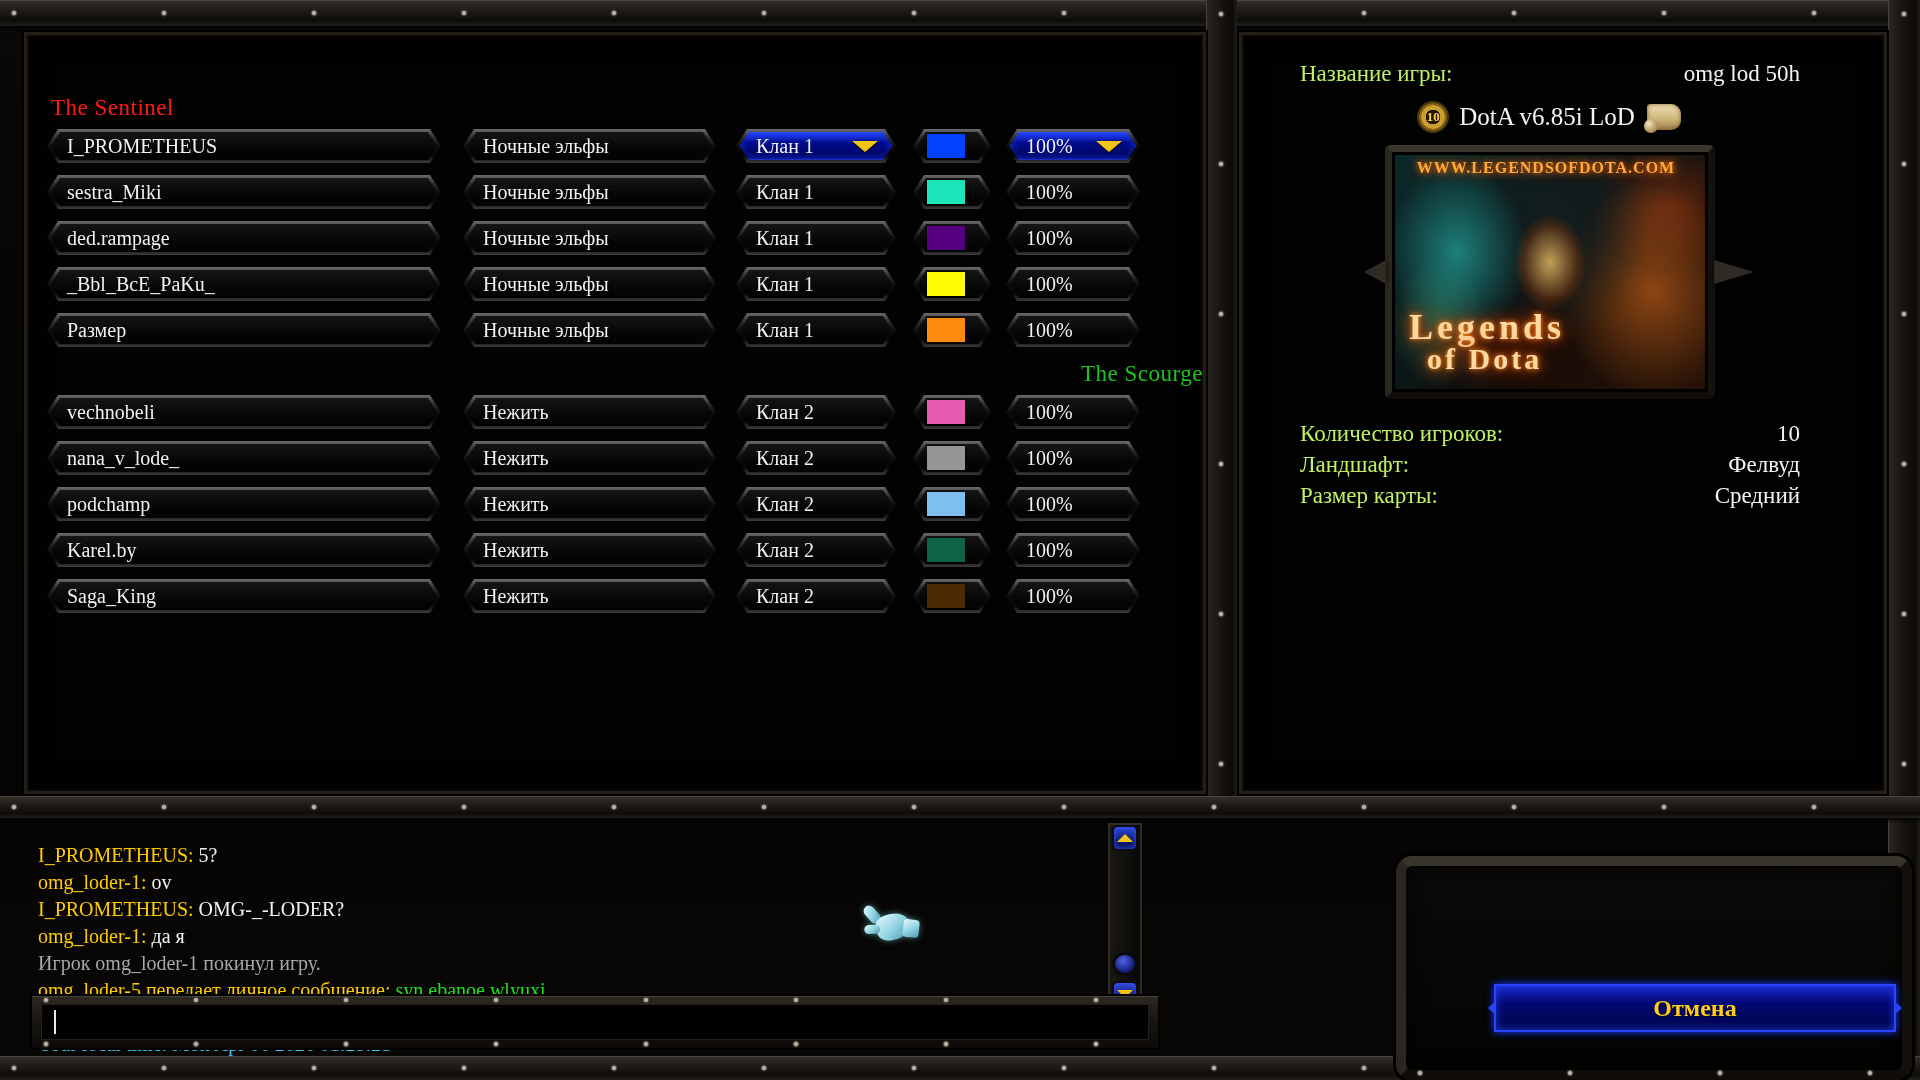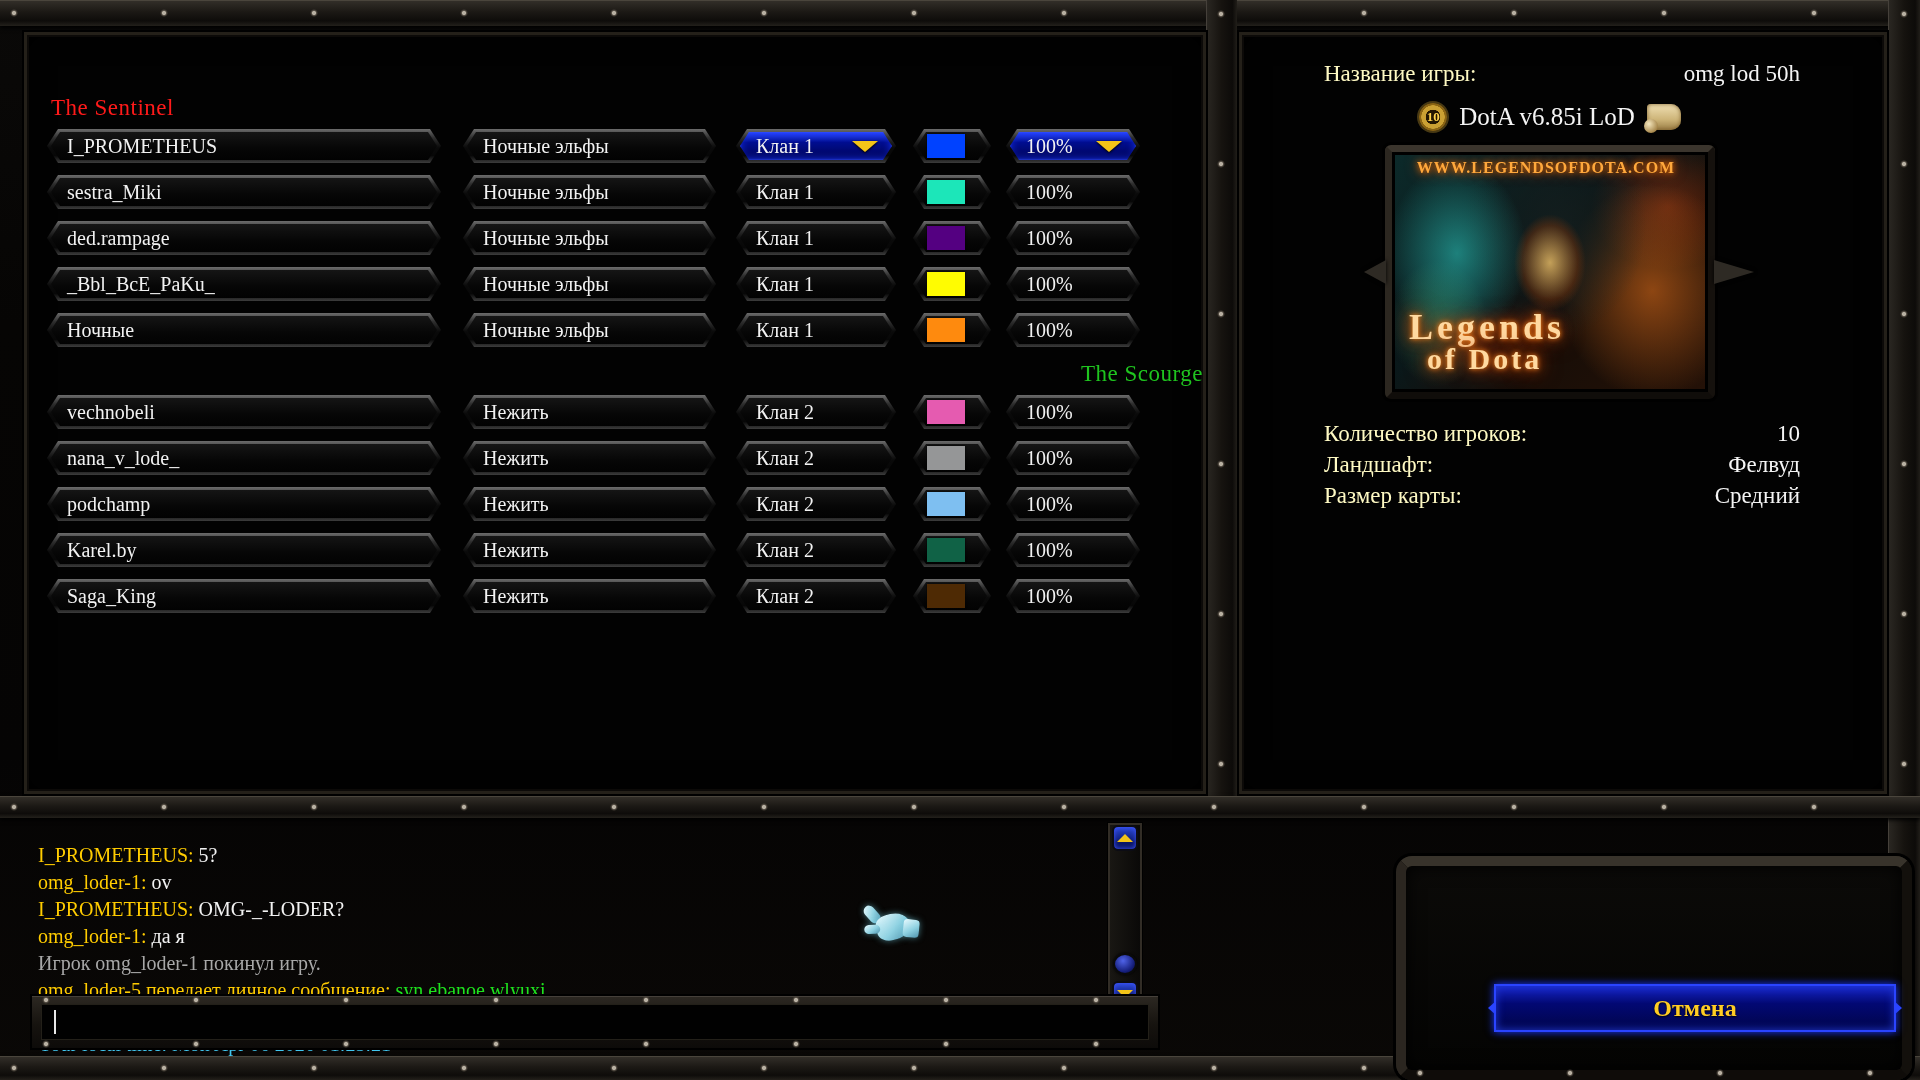--- a/index.html
+++ b/index.html
@@ -38,21 +38,21 @@
       border-left:13px solid transparent; border-right:13px solid transparent;
       border-top:11px solid #f3c418; filter:drop-shadow(0 1px 1px #000); }
   .w-name{width:394px; margin-right:22px;} .w-race{width:253px; margin-right:20px;}
   .w-clan{width:160px; margin-right:17px;} .w-color{width:78px; margin-right:15px;}
   .w-hcp{width:134px;text-align:center;}
   .swatch { width:38px; height:24px; margin-left:-6px; box-shadow:0 0 2px #000; }
 
   
   .info-inner { padding:26px 84px 0 58px; }
   .kv { display:flex; justify-content:space-between; align-items:baseline; }
-  .kv .k { color:#fef9c3; font-size:23px;margin-left:24px; }
+  .kv .k { color:#bef264; font-size:23px; }
   .kv .v { color:#f4f4f4; font-size:23px; }
   .map-title-line { display:flex; justify-content:center; align-items:center; gap:12px; margin-top:16px; }
   .map-title { color:#f4f4f4; font-size:25px; }
   .gear { position:relative; width:28px; height:28px; border-radius:50%;
       background:radial-gradient(circle,#241702 0 36%,#caa033 38% 58%,#8a6414 60% 74%,#caa033 76%);
       display:flex; align-items:center; justify-content:center;
       box-shadow:0 0 0 2px rgba(202,160,51,.35); }
   .gear span { color:#ffd34d; font-size:13px; font-weight:bold; }
   .scrollicon { position:relative; width:34px; height:26px;
       background:linear-gradient(180deg,#f0e0b4,#cdb478 60%,#9a7d46); border-radius:4px 10px 10px 4px;
@@ -263,21 +263,21 @@
       <div class="slot w-hcp">
           <div class="in">
             <span class="txt">100%</span>
           </div>
         </div>
     </div>
 
     <div class="row">
       <div class="slot w-name">
           <div class="in">
-            <span class="txt">Ночные</span>
+            <span class="txt">Размер</span>
           </div>
         </div>
       <div class="slot w-race">
           <div class="in">
             <span class="txt">Ночные эльфы</span>
           </div>
         </div>
       <div class="slot w-clan">
           <div class="in">
             <span class="txt">Клан 1</span>

